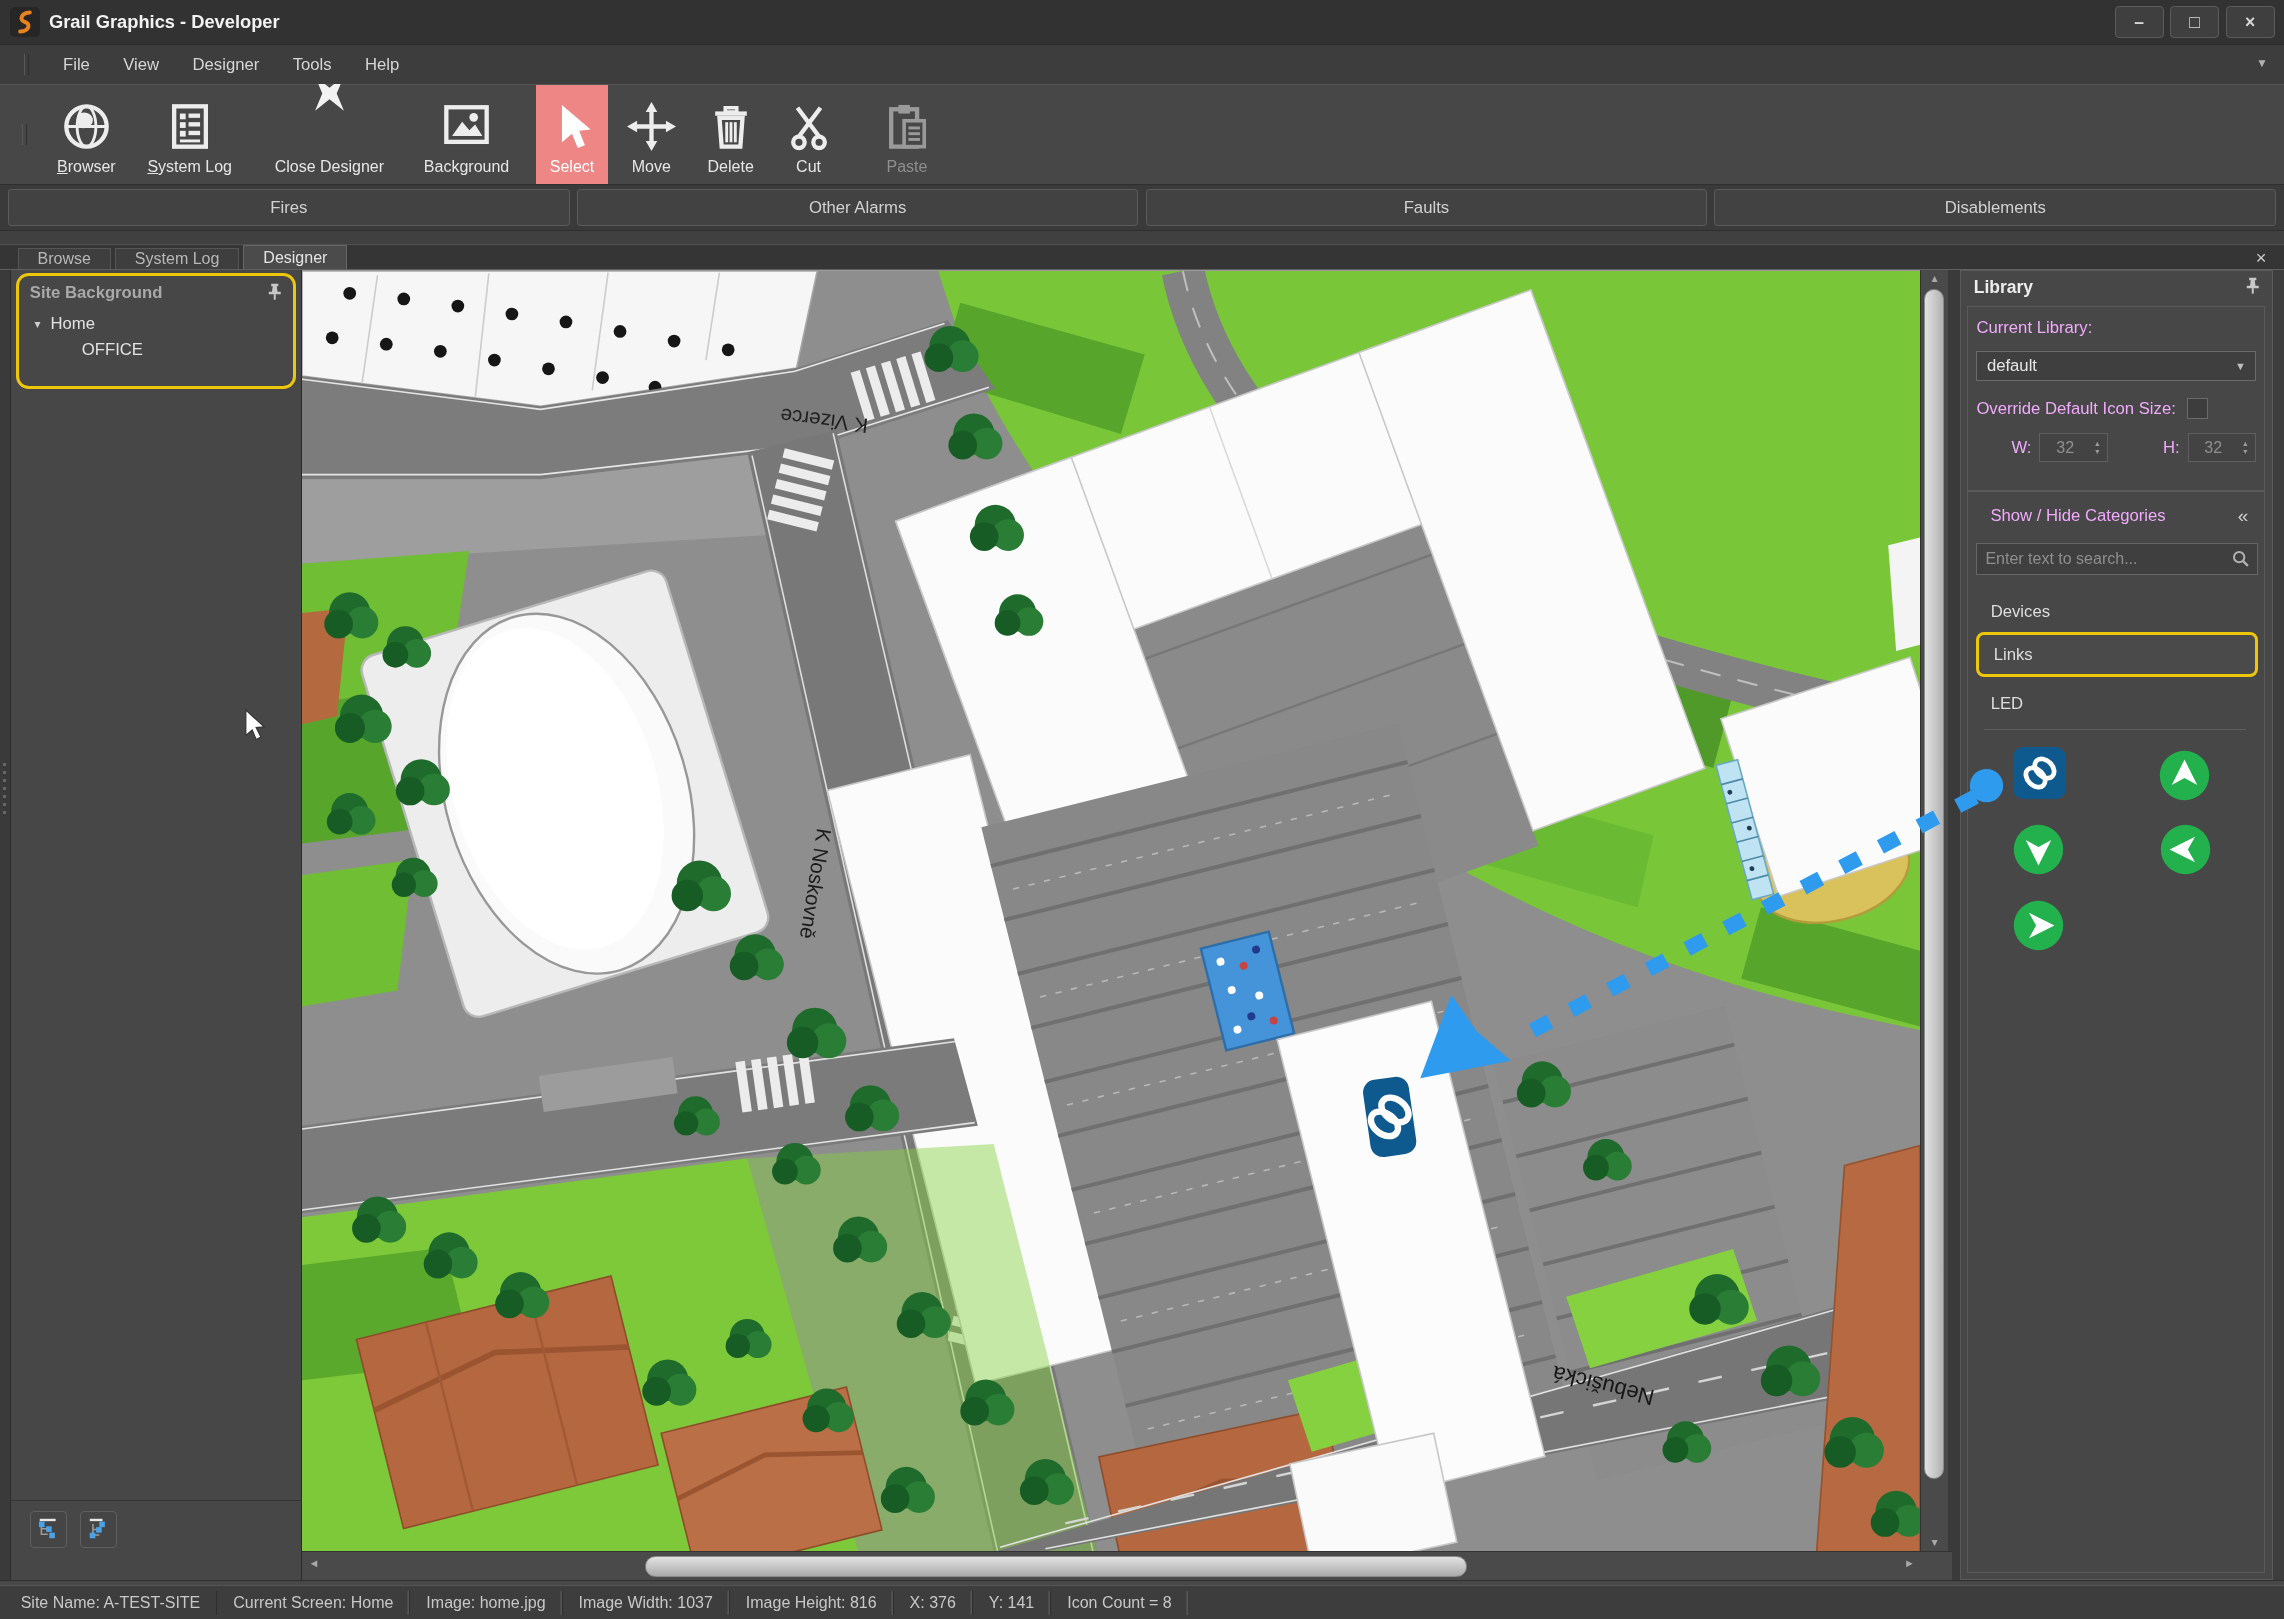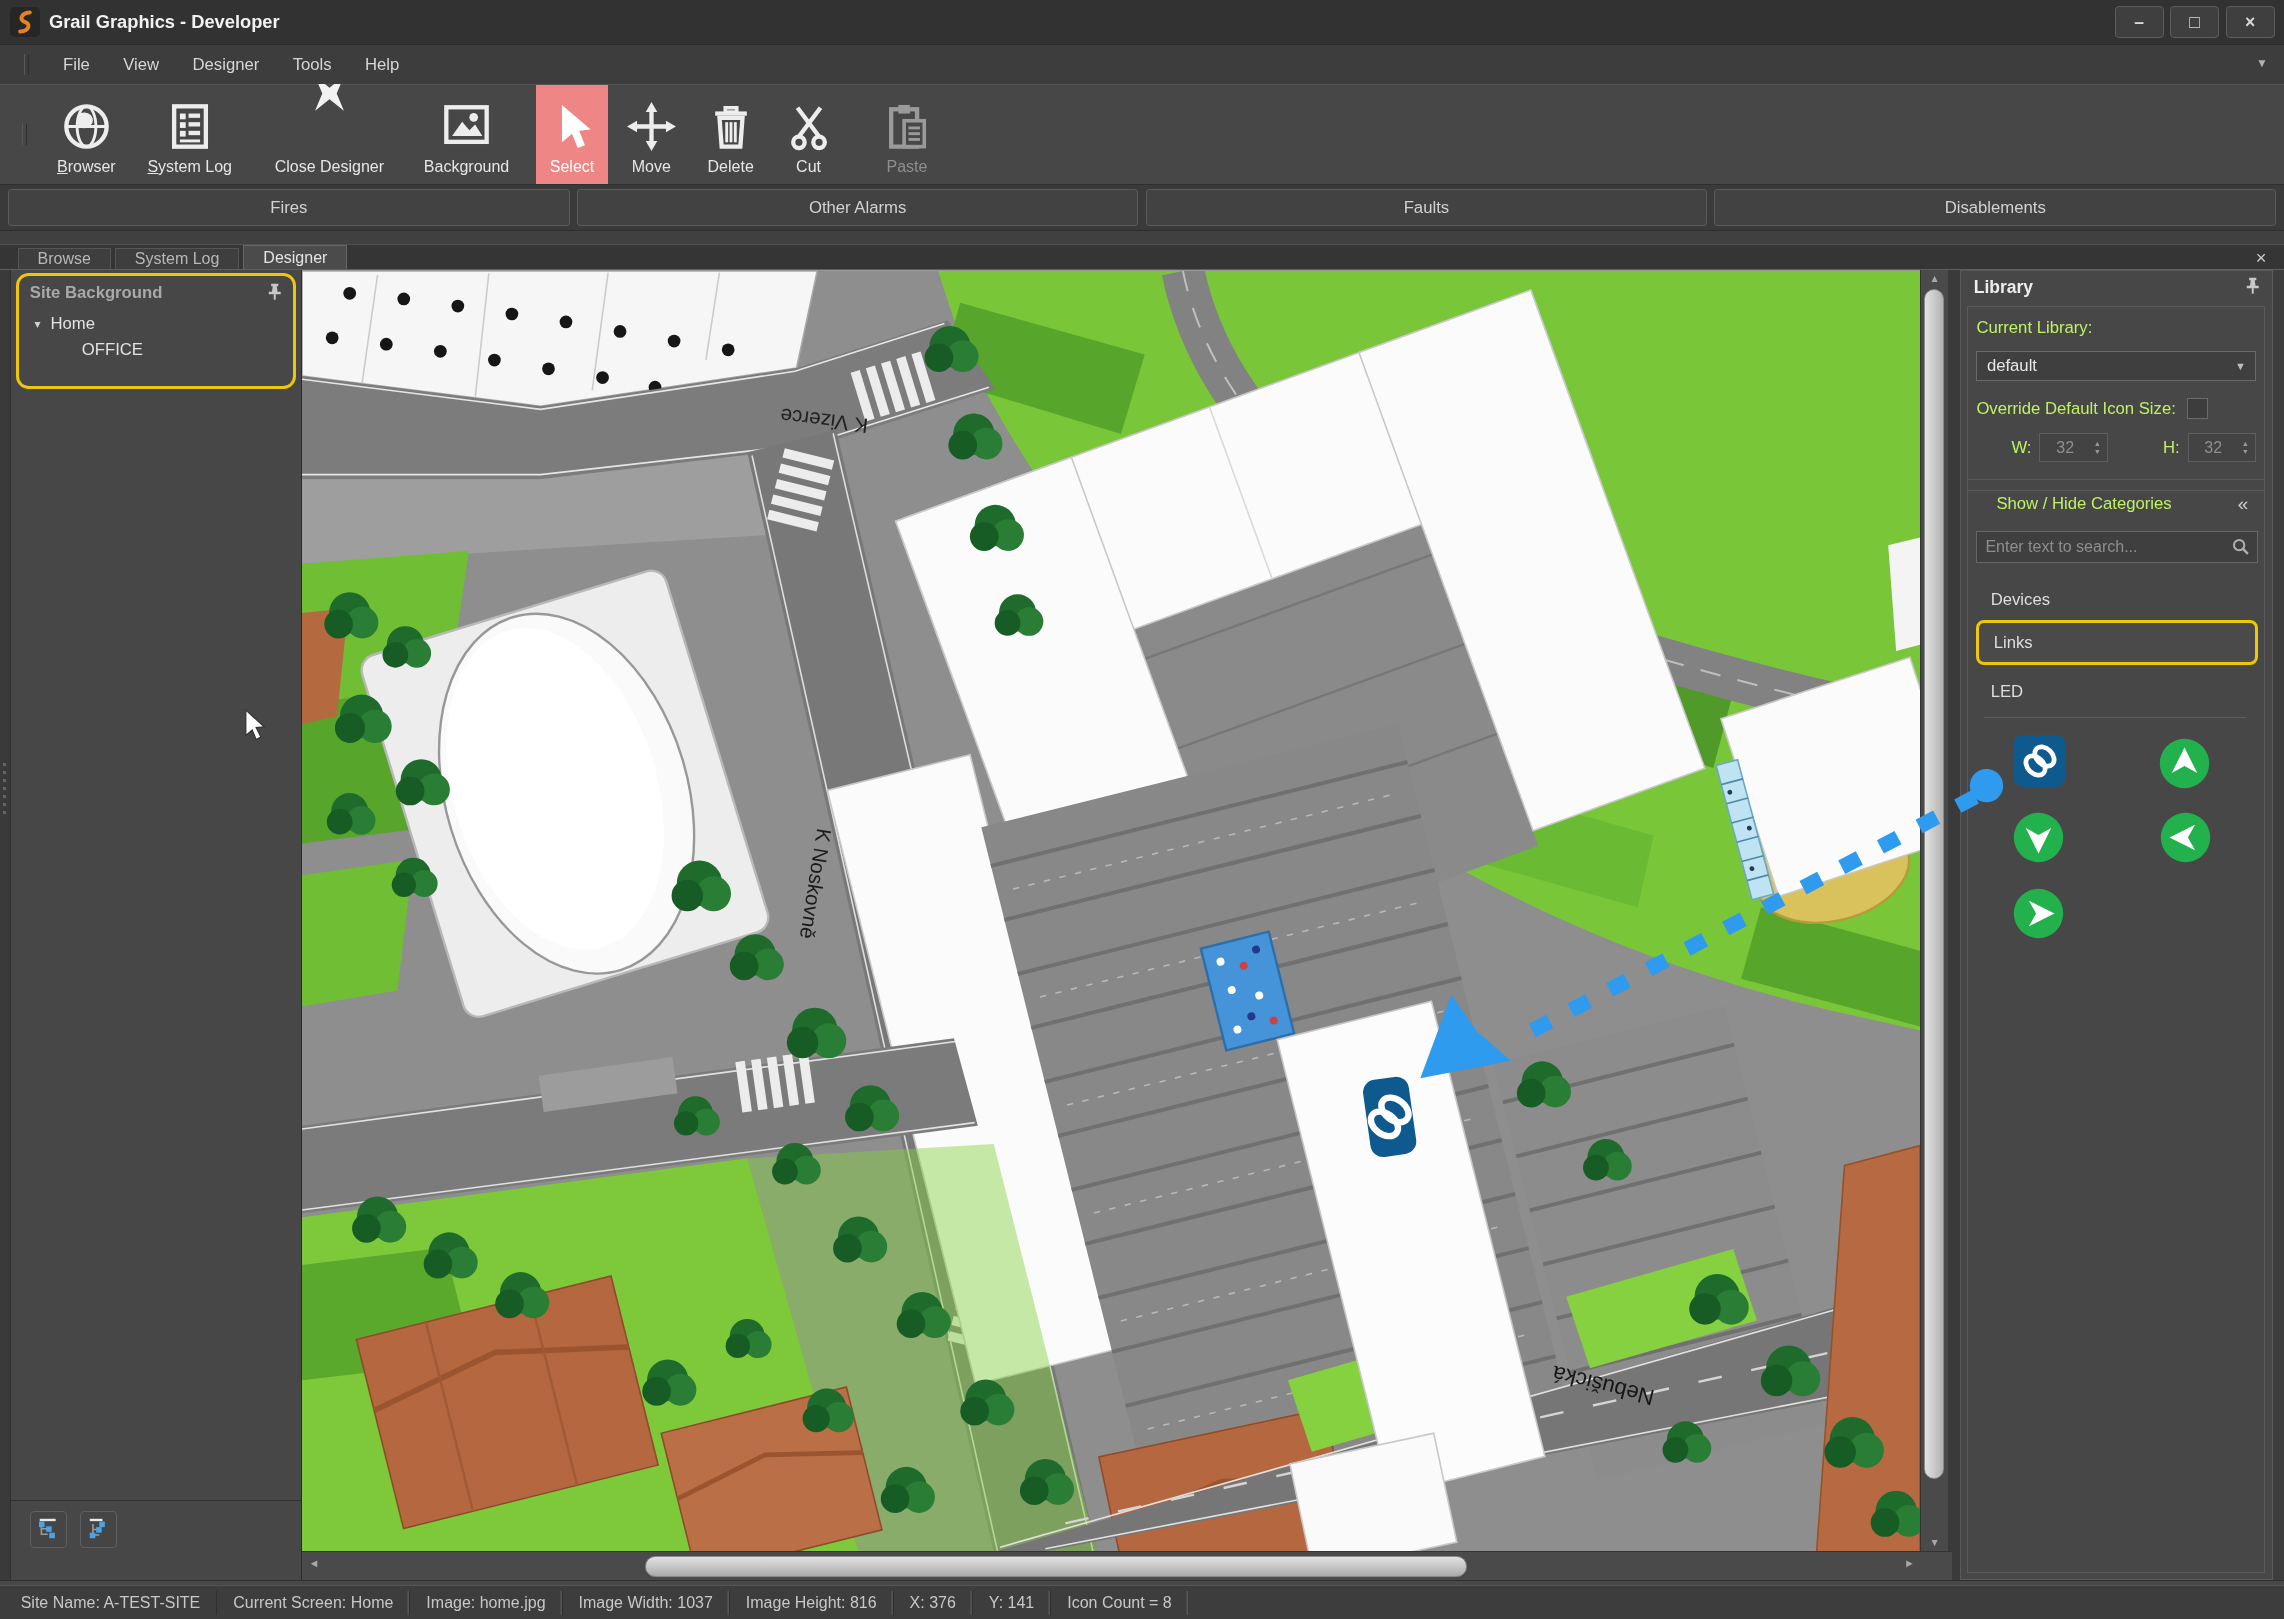--- a/index.html
+++ b/index.html
@@ -79,33 +79,33 @@
   .hsb-thumb { position:absolute; left:343px; top:4px; width:822px; height:20.7px; border-radius:10.3px;
                background:linear-gradient(#e2e2e2,#ababab); border:0.8px solid #8a8a8a; }
 
   
   .gapcol { width:8px; background:#3a3a3a; }
   .rightpanel { width:313px; background:#474747; border:0.8px solid #5a5a5a; position:relative; }
   .lib-head { height:32px; display:flex; align-items:center; padding:0 12.7px; }
   .lib-title { font-size:17.5px; font-weight:bold; color:#ededed; }
   .libbox { position:absolute; left:6.4px; width:298px; border:0.8px solid #5a5a5a; }
   .box1 { top:35px; height:185px; padding:11px 8px; }
-  .lib-label { font-size:16.7px; color:#bef264; }
+  .lib-label { font-size:16.7px; color:#f0abfc; }
   .dropdown { margin-top:12.7px; height:30px; background:#3f3f3f; border:0.8px solid #6a6a6a;
               display:flex; align-items:center; padding:0 9.5px; font-size:16.7px; color:#e6e6e6; }
   .dropdown .arr { margin-left:auto; font-size:11px; color:#bdbdbd; }
   .override-row { display:flex; align-items:center; margin-top:17.5px; }
   .checkbox { width:20.7px; height:20.7px; background:#3d3d3d; border:1.6px solid #6a6a6a; margin-left:11px; }
   .wh-row { display:flex; align-items:center; margin-top:14.3px; padding-left:35px; gap:8px; }
   .spinner { width:73px; height:29px; background:#434343; border:0.8px solid #5e5e5e;
              display:flex; align-items:center; }
   .spinner .val { flex:1; text-align:center; font-size:16px; color:#8f8f8f; }
   .spinner .arrs { width:17.5px; display:flex; flex-direction:column; align-items:center; font-size:7.2px; color:#9a9a9a; line-height:8px; padding-right:2.4px; }
   .wh-gap { width:41px; }
-  .box2 { top:208px; bottom:6.4px;padding-left:6px; }
+  .box2 { top:220px; bottom:6.4px; }
   .showhide { display:flex; align-items:center; padding:12.7px 16px 0 22px; }
   .showhide .chev { margin-left:auto; font-size:19px; color:#cfcfcf; }
   .search { position:absolute; left:8px; top:51px; width:282px; height:32px; background:#3f3f3f;
             border:0.8px solid #666; display:flex; align-items:center; padding:0 8px; }
   .search input { flex:1; background:transparent; border:none; outline:none; font-size:16px; color:#d8d8d8;
                   font-family:"Liberation Sans", sans-serif; }
   .search input::placeholder { color:#8e8e8e; }
   .cat { position:absolute; left:8px; width:282px; height:35px; display:flex; align-items:center;
          padding-left:14.3px; font-size:16.7px; color:#dedede; }
   .cat.sel { border:3.2px solid #eec60a; border-radius:8px; background:#4a4a4a; height:45px; }

